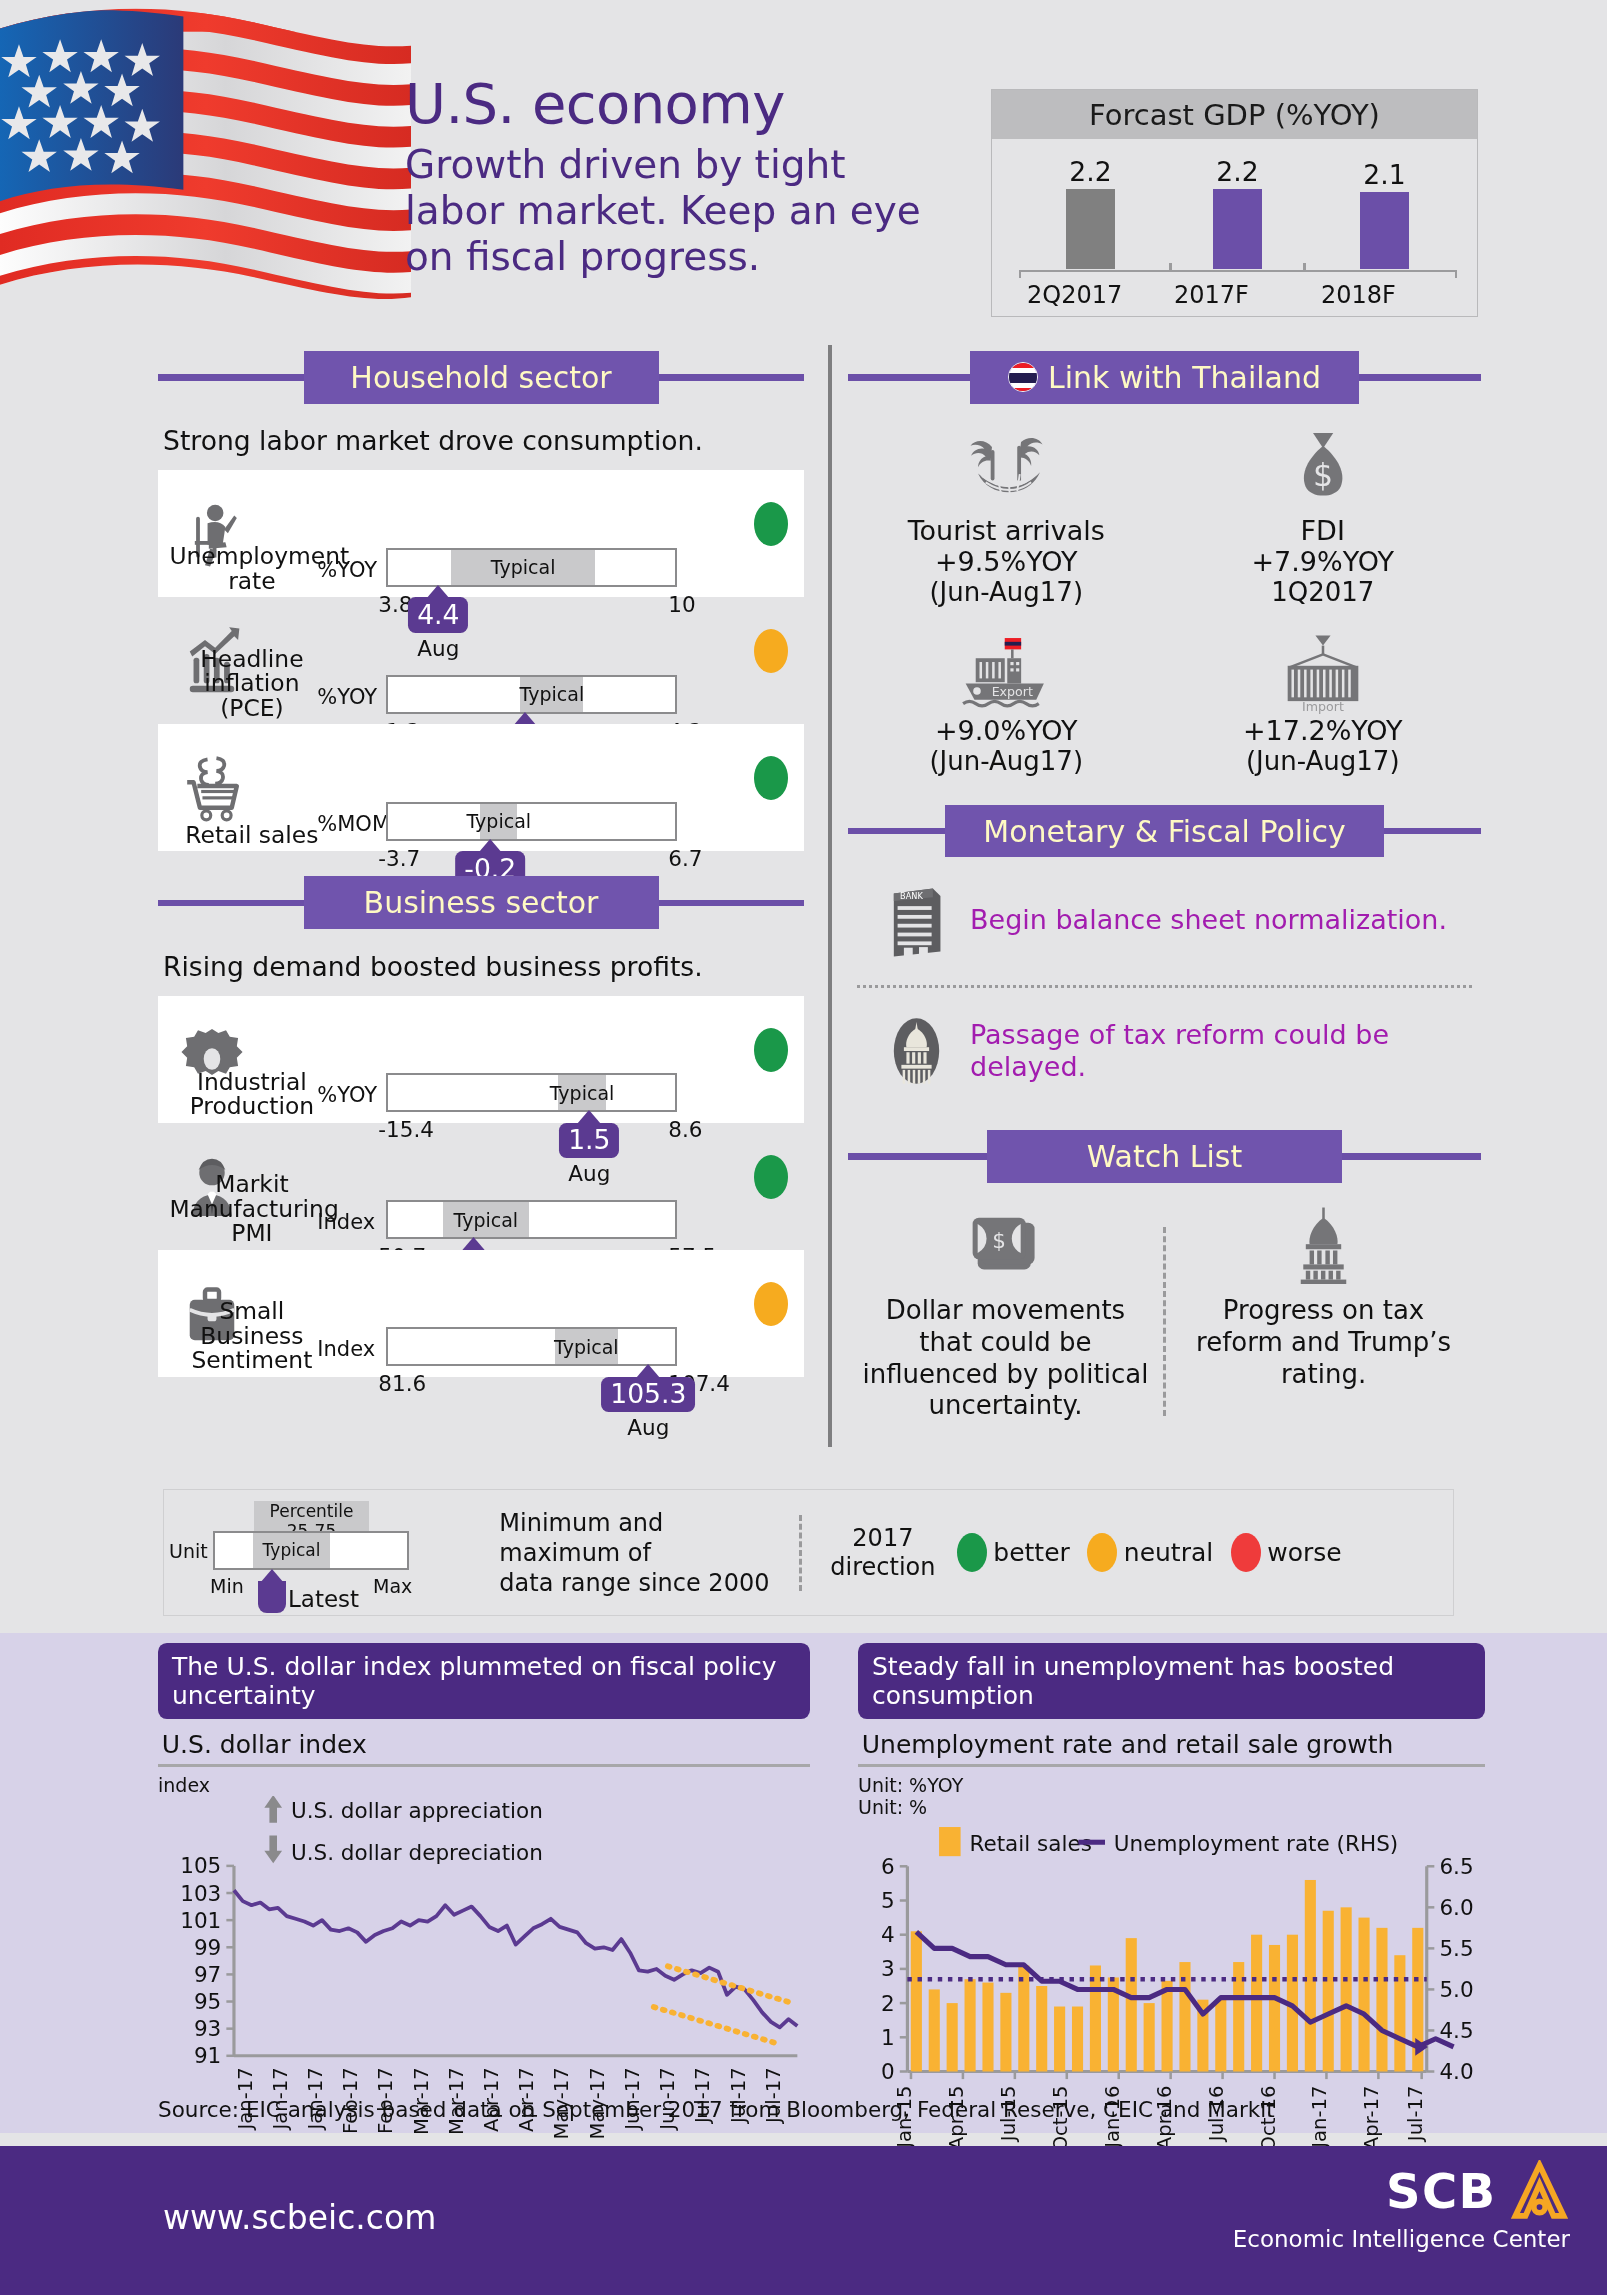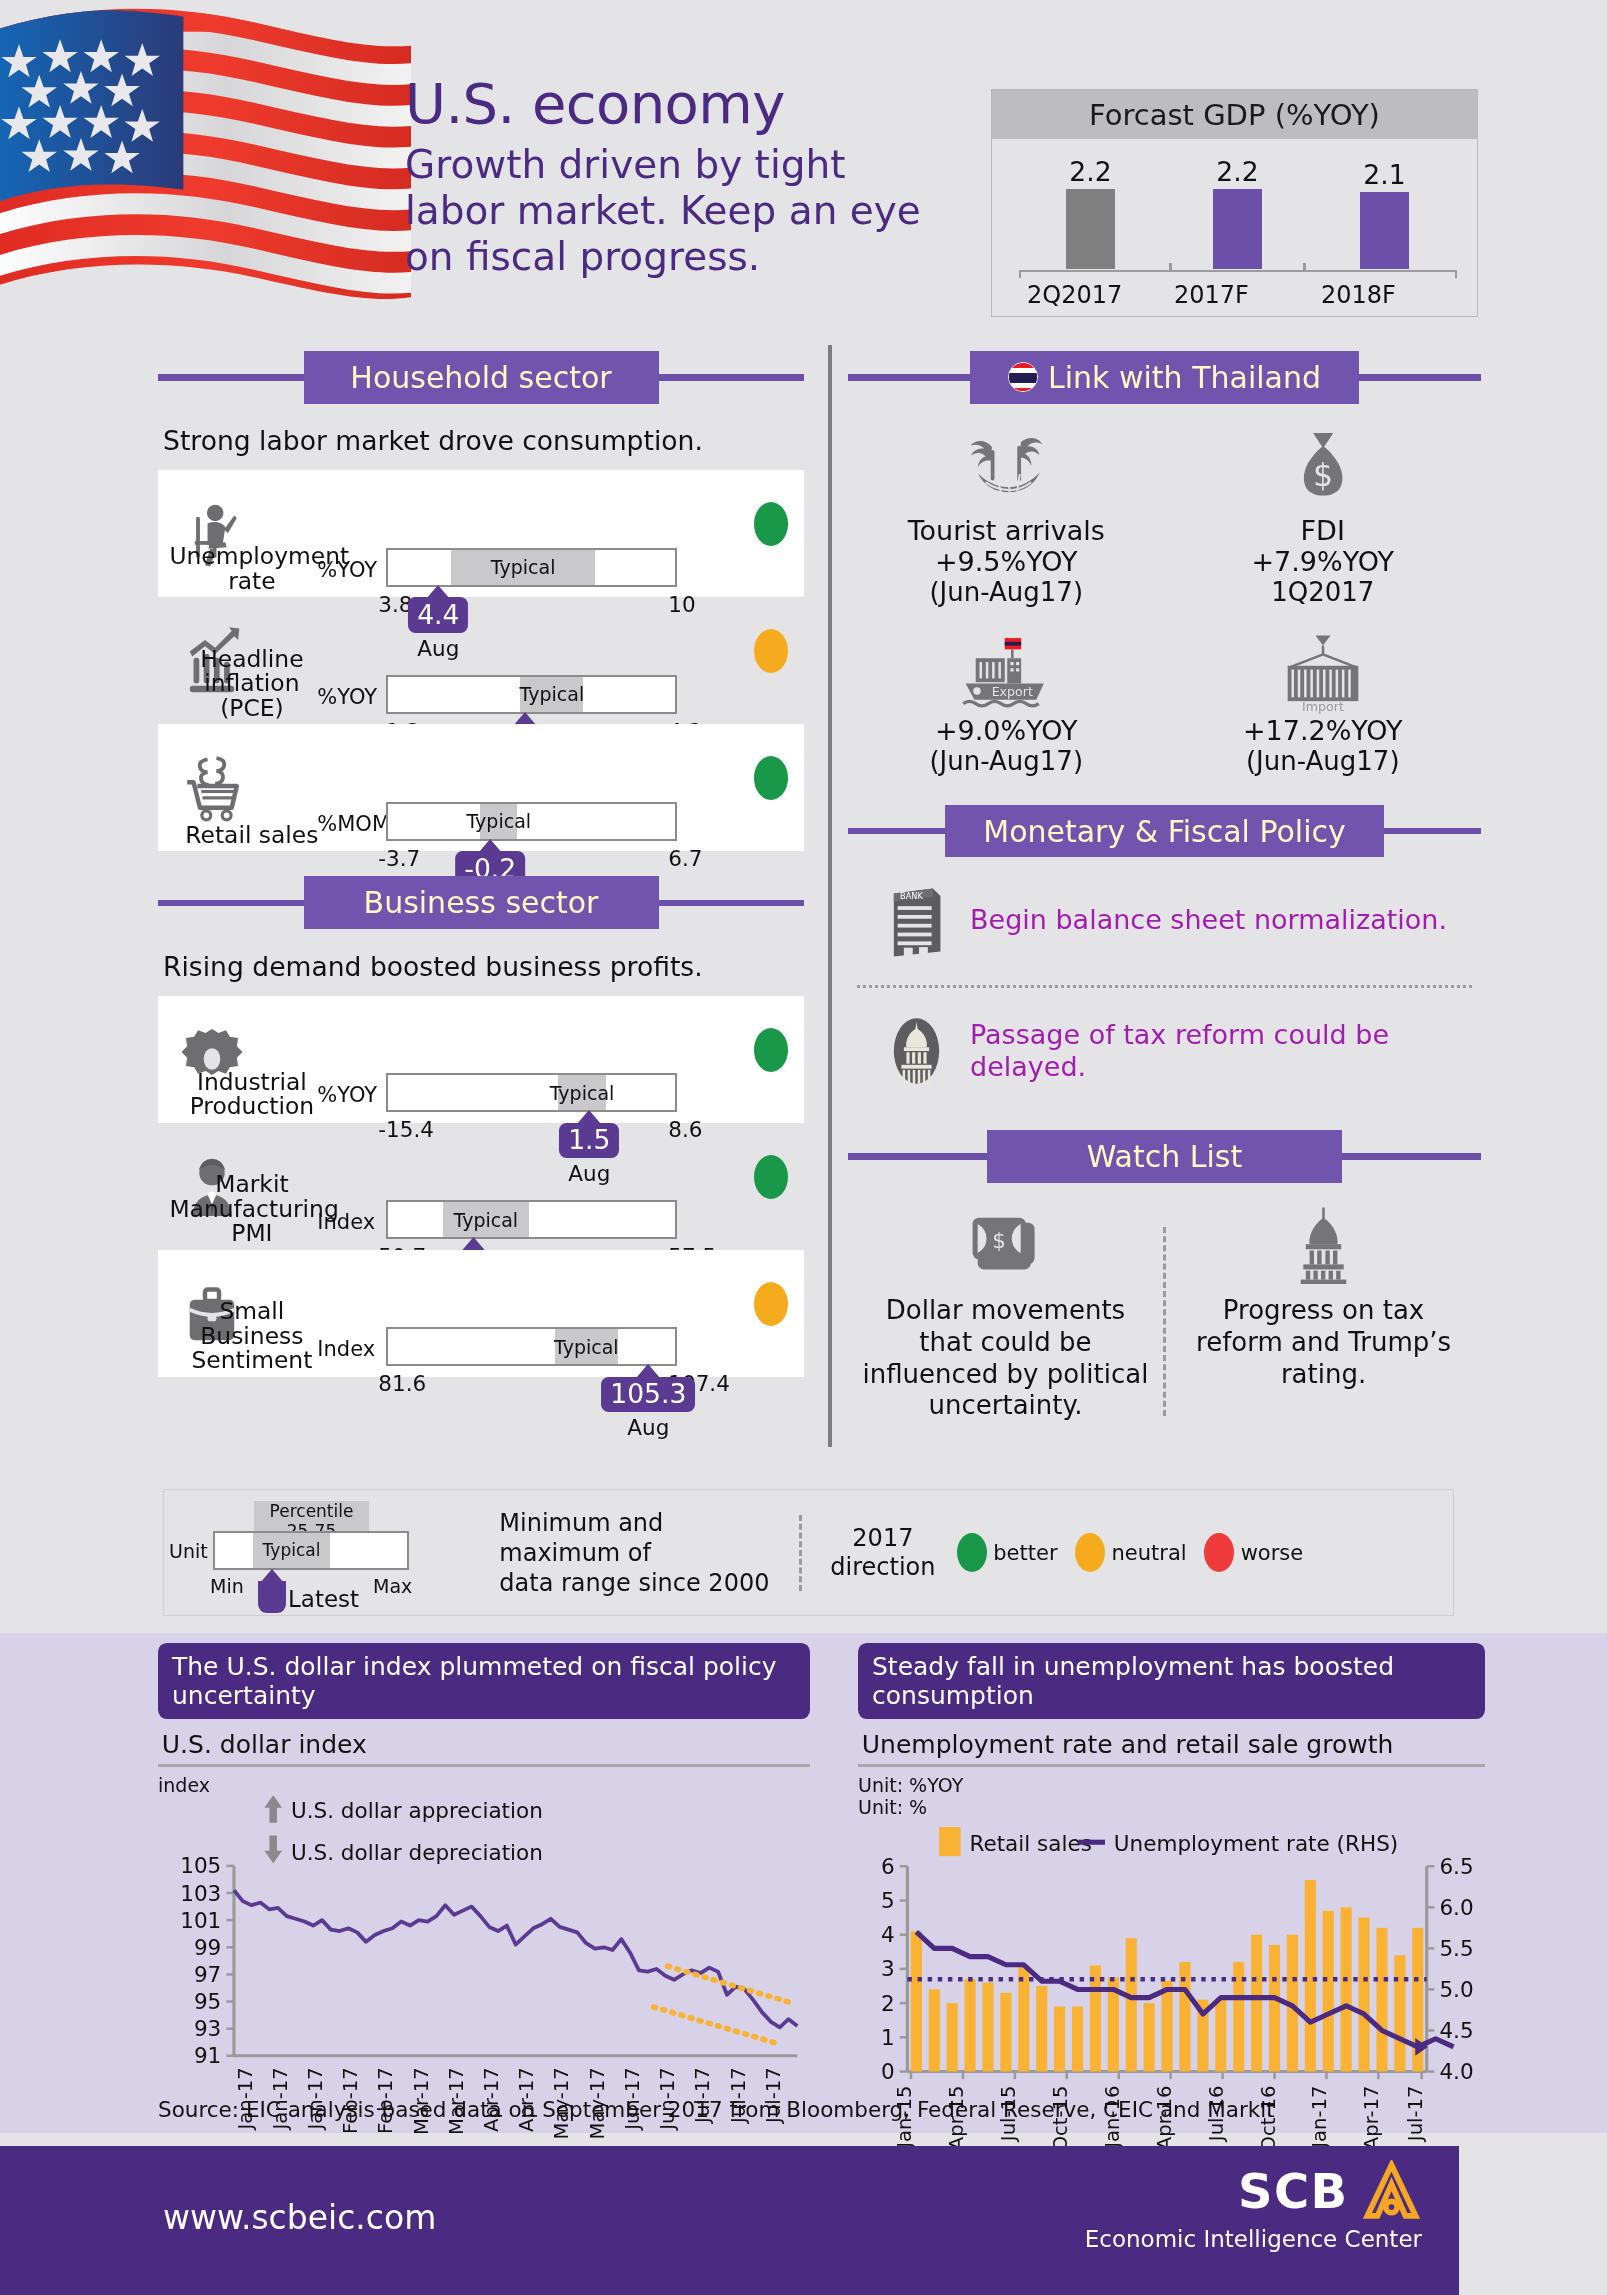--- a/index.html
+++ b/index.html
@@ -137,41 +137,41 @@
   .lg-unit { position: absolute; left: 5px; top: 44px; font-size: 19px; color: #111; }
   .lg-min { position: absolute; left: 46px; top: 79px; font-size: 19px; color: #111; }
   .lg-max { position: absolute; left: 209px; top: 79px; font-size: 19px; color: #111; }
   .lg-marker { position: absolute; left: 94px; top: 73px; }
   .lg-latest { position: absolute; left: 124px; top: 90px; font-size: 23px; color: #111; }
   .lg-desc { font-size: 24px; color: #111; line-height: 1.25; margin-left: 6.3px; width: 272px; }
   .lg-sep { width: 2.5px; height: 76px; border-left: 3.2px dashed #9a9a9c; margin: 0 28px; }
   .lg-dir { font-size: 24px; color: #111; text-align: center; line-height: 1.2; margin-right: 21.5px; }
   .lg-key { display: flex; align-items: center; gap: 6.3px; margin-right: 17.7px; }
   .lg-oval { width: 30px; height: 39px; border-radius: 50%; }
-  .lg-key span { font-size: 21px; color: #111; }
+  .lg-key span { font-size: 25px; color: #111; }
 
   
   .charts-band { position: absolute; left: 0; top: 1633px; width: 1607px; height: 500px; background: #d7d2e8; }
   .chart-title {
     background: #4b2a82; color: #fff; border-radius: 8.9px; font-size: 25px;
     padding: 8.9px 14px; display: inline-block;
   }
   .chart-sub { font-size: 25px; color: #111; margin: 11.4px 0 5px 3.8px; }
   .chart-rule { height: 3.2px; background: #a7a7a9; margin-bottom: 6.3px; }
   .axis-unit { font-size: 19px; color: #111; }
 
   .dollar-chart { position: absolute; left: 158px; top: 1643px; width: 652px; }
   .unemp-chart { position: absolute; left: 858px; top: 1643px; width: 627px; }
 
   
   .source {
     position: absolute; left: 158px; top: 2097px; font-size: 21.5px; color: #111;
   }
   .footer-bar {
-    position: absolute; left: 0; top: 2146px; width: 1459px; height: 149px; background: #4b2a82;
+    position: absolute; left: 0; top: 2146px; width: 1607px; height: 149px; background: #4b2a82;
   }
   .footer-url { position: absolute; left: 163px; top: 52px; color: #fff; font-size: 33px; }
   .footer-brand { position: absolute; right: 37px; top: 14px; text-align: right; color: #fff; }
   .brand-scb { font-size: 48px; font-weight: bold; letter-spacing: 1.3px; line-height: 1; }
   .brand-sub { font-size: 23px; margin-top: 5px; }
 </style>
 </head>
 <body>
 
 <div class="page">

